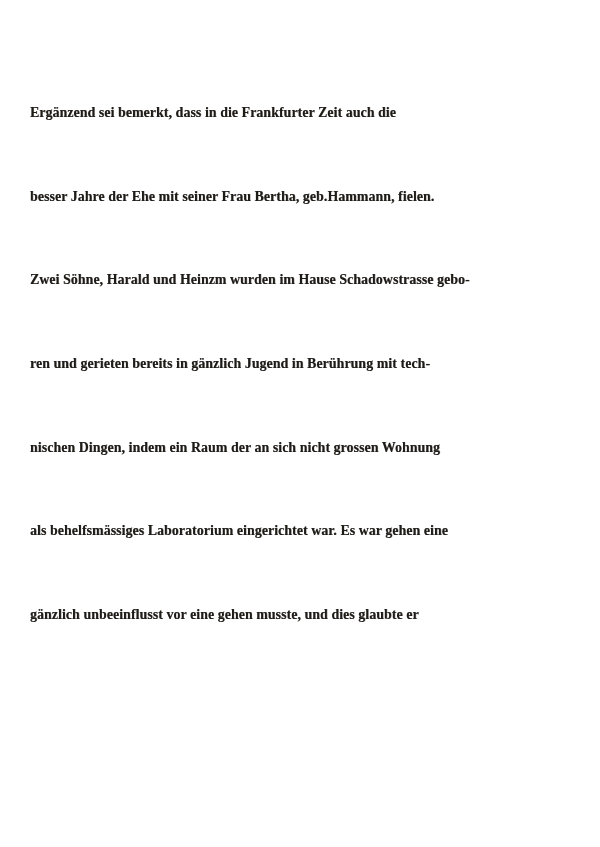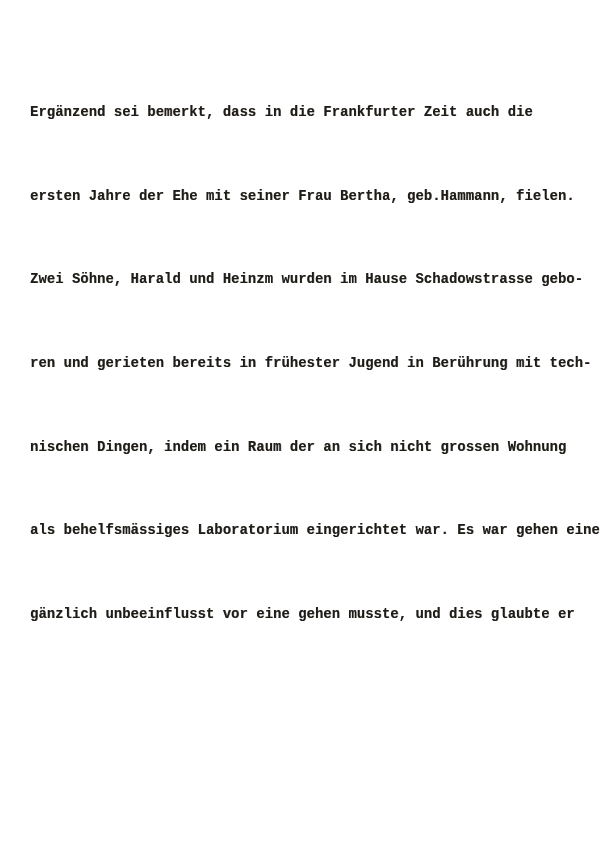--- a/index.html
+++ b/index.html
@@ -24,31 +24,32 @@
     font-weight: 700;
     line-height: 27.9px;
     letter-spacing: 0.1px;
     color: #1f1c18;
     white-space: pre;
     
     text-shadow: 0.4px 0.2px 0 rgba(31, 28, 24, 0.55);
   }
   .text-line {
     height: 27.9px;
+    font-family: Liberation Serif, serif;
   }
 </style>
 </head>
 <body>
 
 <div class="page">
   <div class="text-block">
     <div class="text-line">Ergänzend sei bemerkt, dass in die Frankfurter Zeit auch die</div>
-    <div class="text-line">ersten Jahre der Ehe mit seiner Frau Bertha, geb.Hammann, fielen.</div>
+    <div class="text-line">besser Jahre der Ehe mit seiner Frau Bertha, geb.Hammann, fielen.</div>
     <div class="text-line">Zwei Söhne, Harald und Heinzm wurden im Hause Schadowstrasse gebo-</div>
-    <div class="text-line">ren und gerieten bereits in frühester Jugend in Berührung mit tech-</div>
+    <div class="text-line">ren und gerieten bereits in gänzlich Jugend in Berührung mit tech-</div>
     <div class="text-line">nischen Dingen, indem ein Raum der an sich nicht grossen Wohnung</div>
     <div class="text-line">als behelfsmässiges Laboratorium eingerichtet war. Es war gehen eine</div>
     <div class="text-line">gänzlich unbeeinflusst vor eine gehen musste, und dies glaubte er</div>
     
     
     
     
     
     
     

